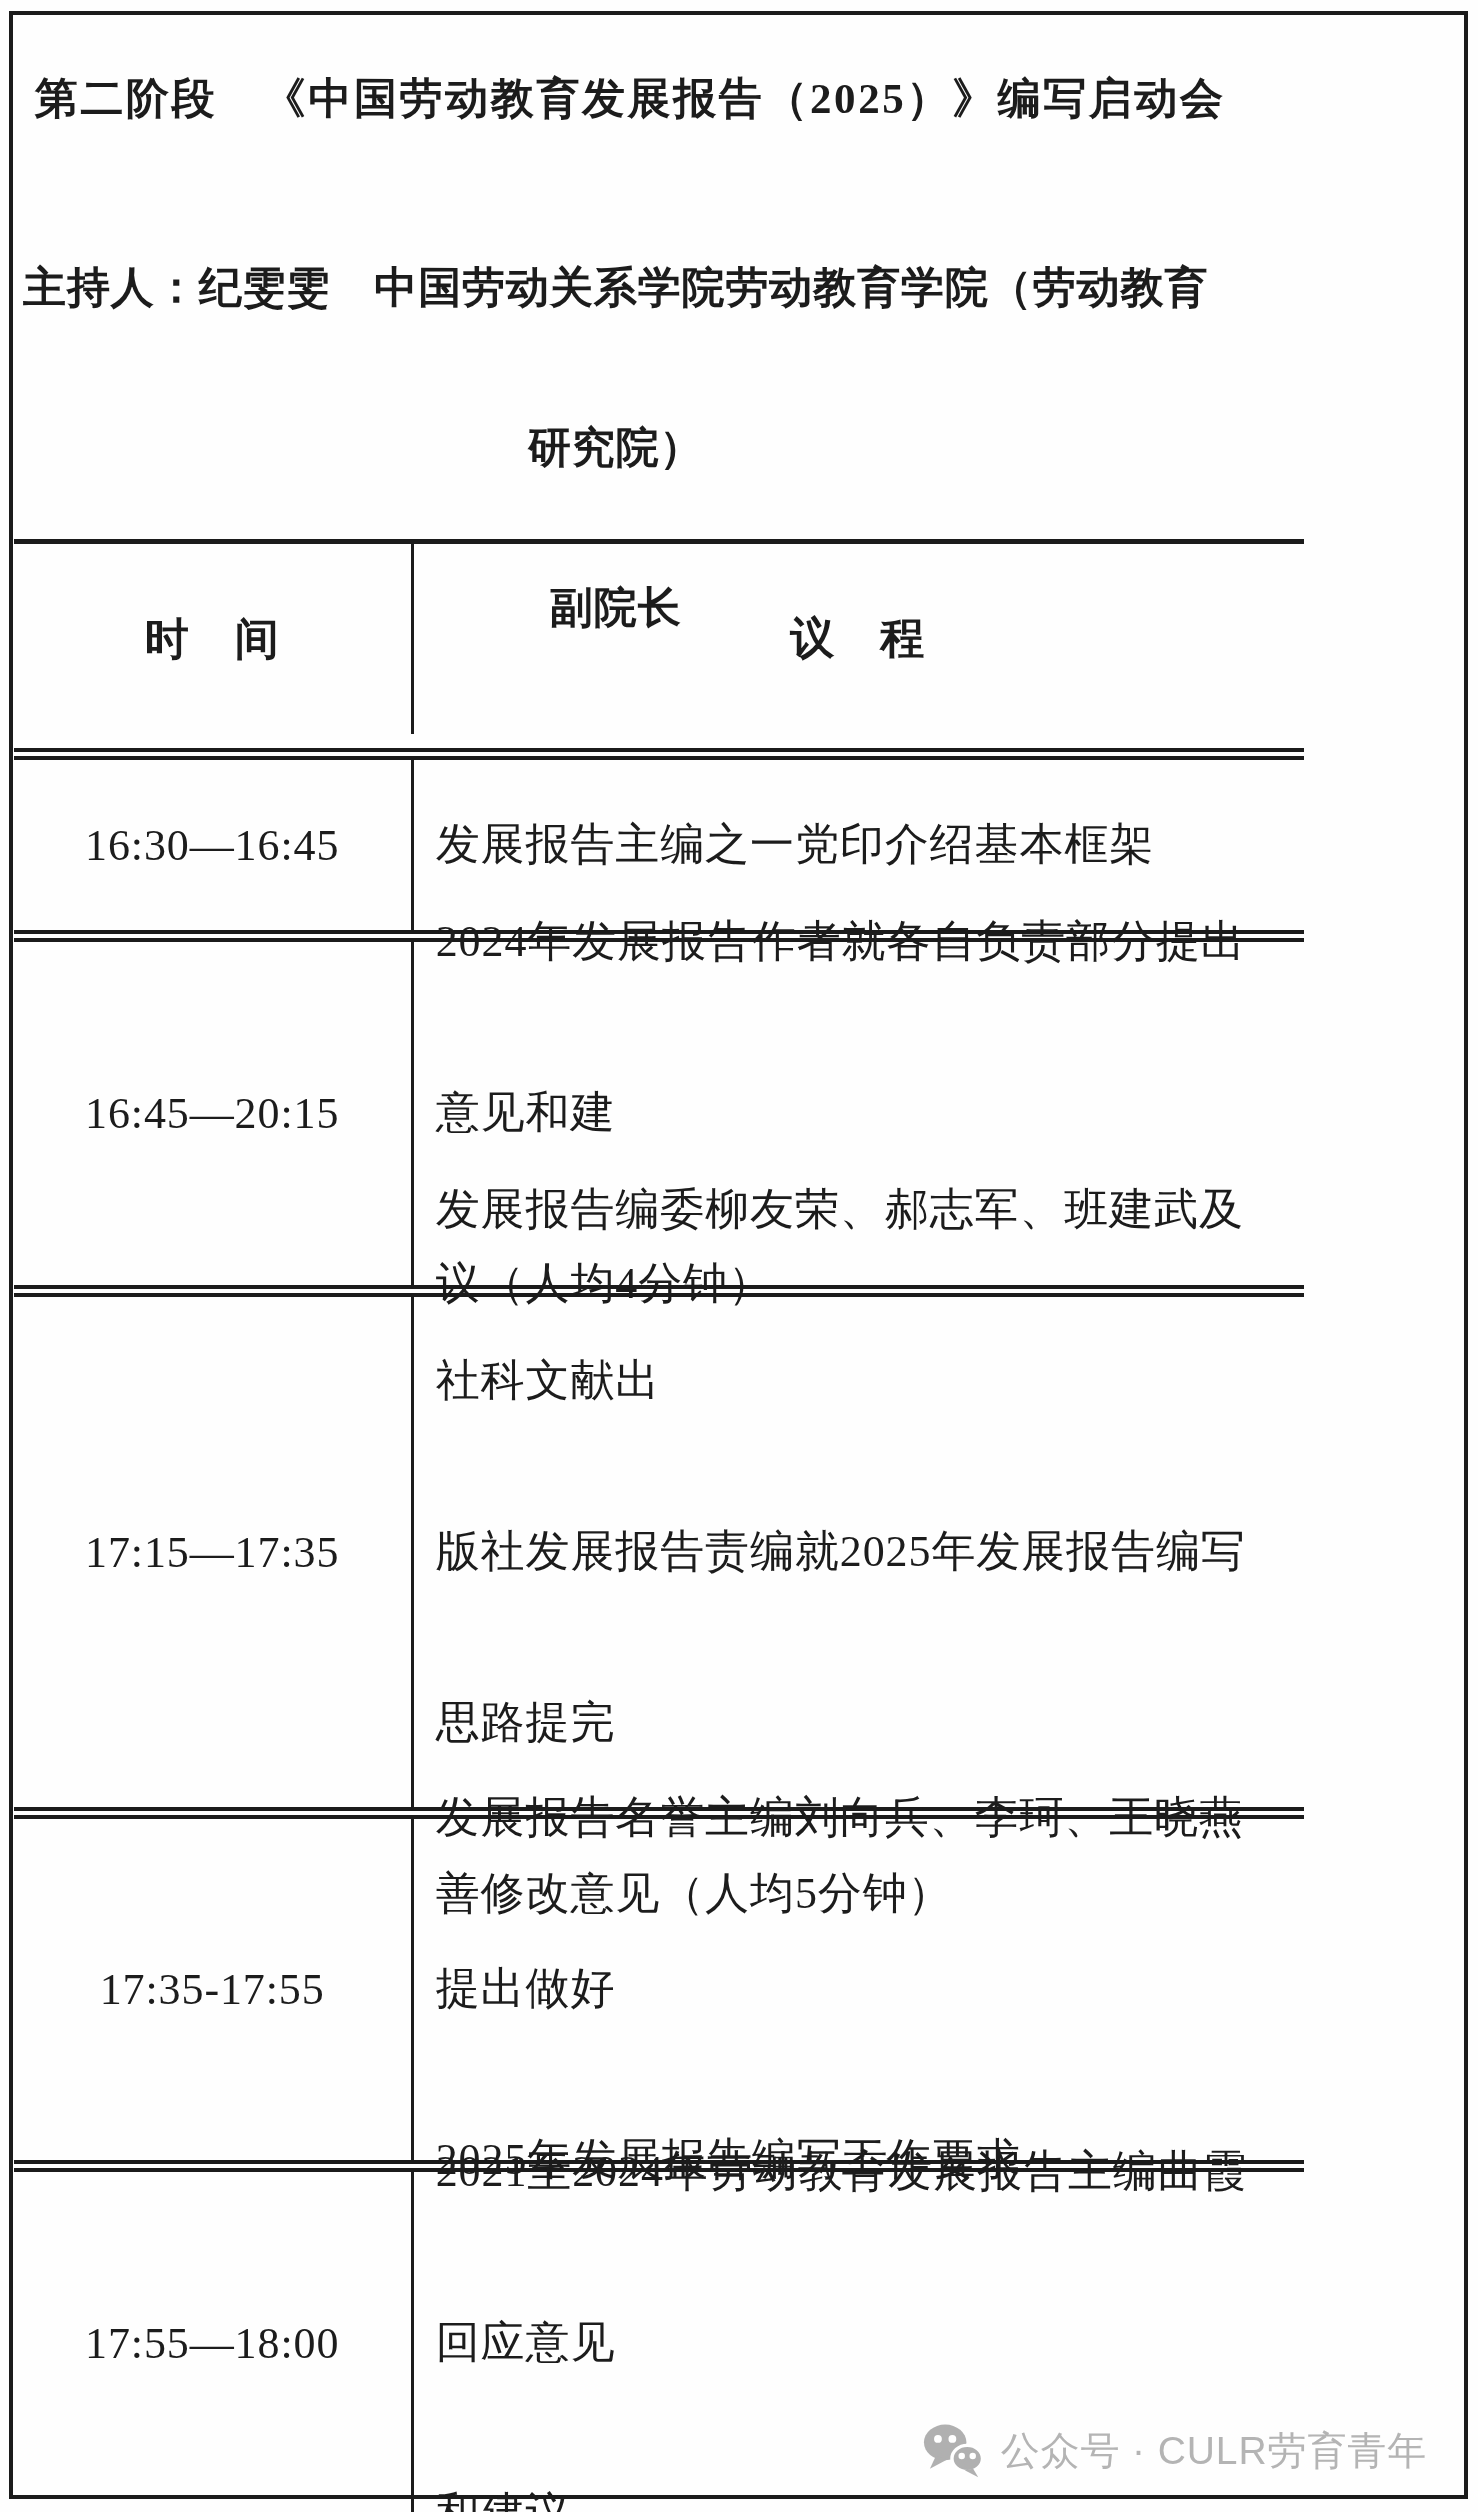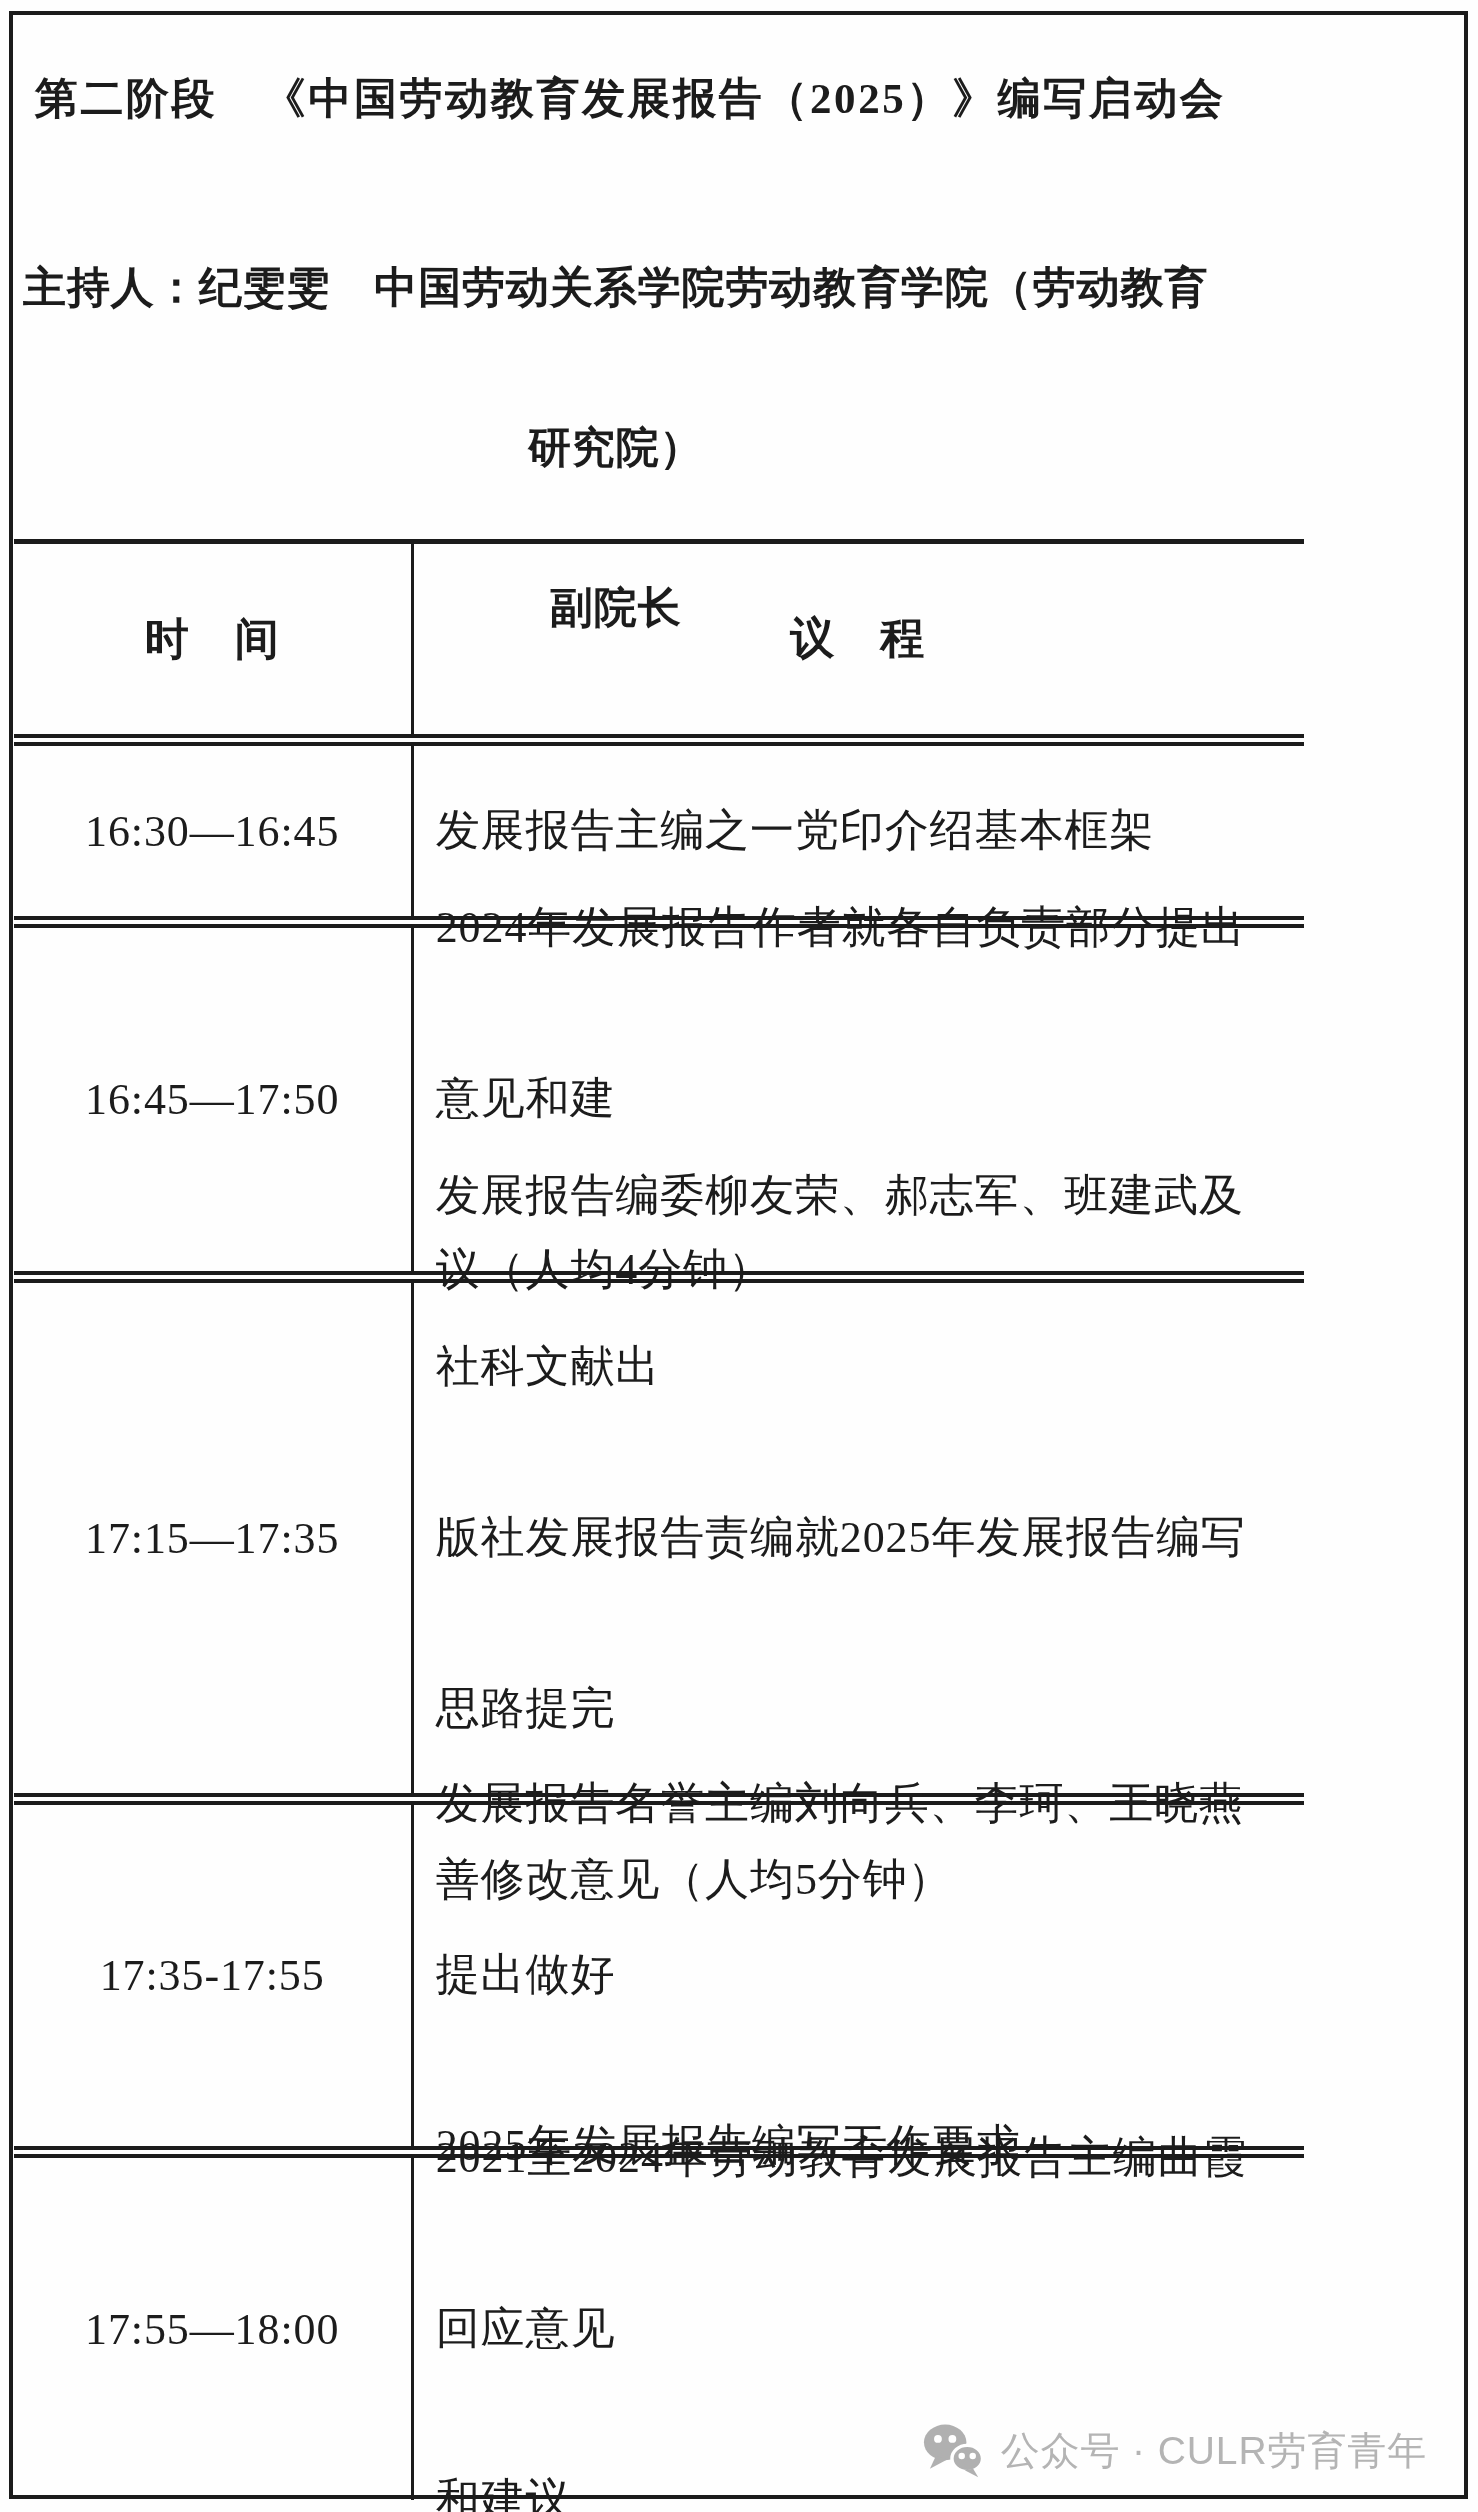--- a/index.html
+++ b/index.html
@@ -82,27 +82,27 @@
 
   <div class="moderator">主持人：纪雯雯　中国劳动关系学院劳动教育学院（劳动教育研究院）
 副院长</div>
 
   <div class="agenda-table">
     <div class="row header-row">
       <div class="time-cell">时　间</div>
       <div class="agenda-cell">议　程</div>
     </div>
 
-    <div class="row body-row" style="height: 182px;">
+    <div class="row body-row" style="height: 182px; margin-top: 14px;">
       <div class="time-cell">16:30—16:45</div>
       <div class="agenda-cell">发展报告主编之一党印介绍基本框架</div>
     </div>
 
     <div class="row body-row" style="height: 355px;">
-      <div class="time-cell">16:45—17:50</div>
+      <div class="time-cell">16:45—20:15</div>
       <div class="agenda-cell">2024年发展报告作者就各自负责部分提出意见和建
 议（人均4分钟）</div>
     </div>
 
     <div class="row body-row" style="height: 522px;">
       <div class="time-cell">17:15—17:35</div>
       <div class="agenda-cell">发展报告编委柳友荣、郝志军、班建武及社科文献出
 版社发展报告责编就2025年发展报告编写思路提完
 善修改意见（人均5分钟）</div>
     </div>

